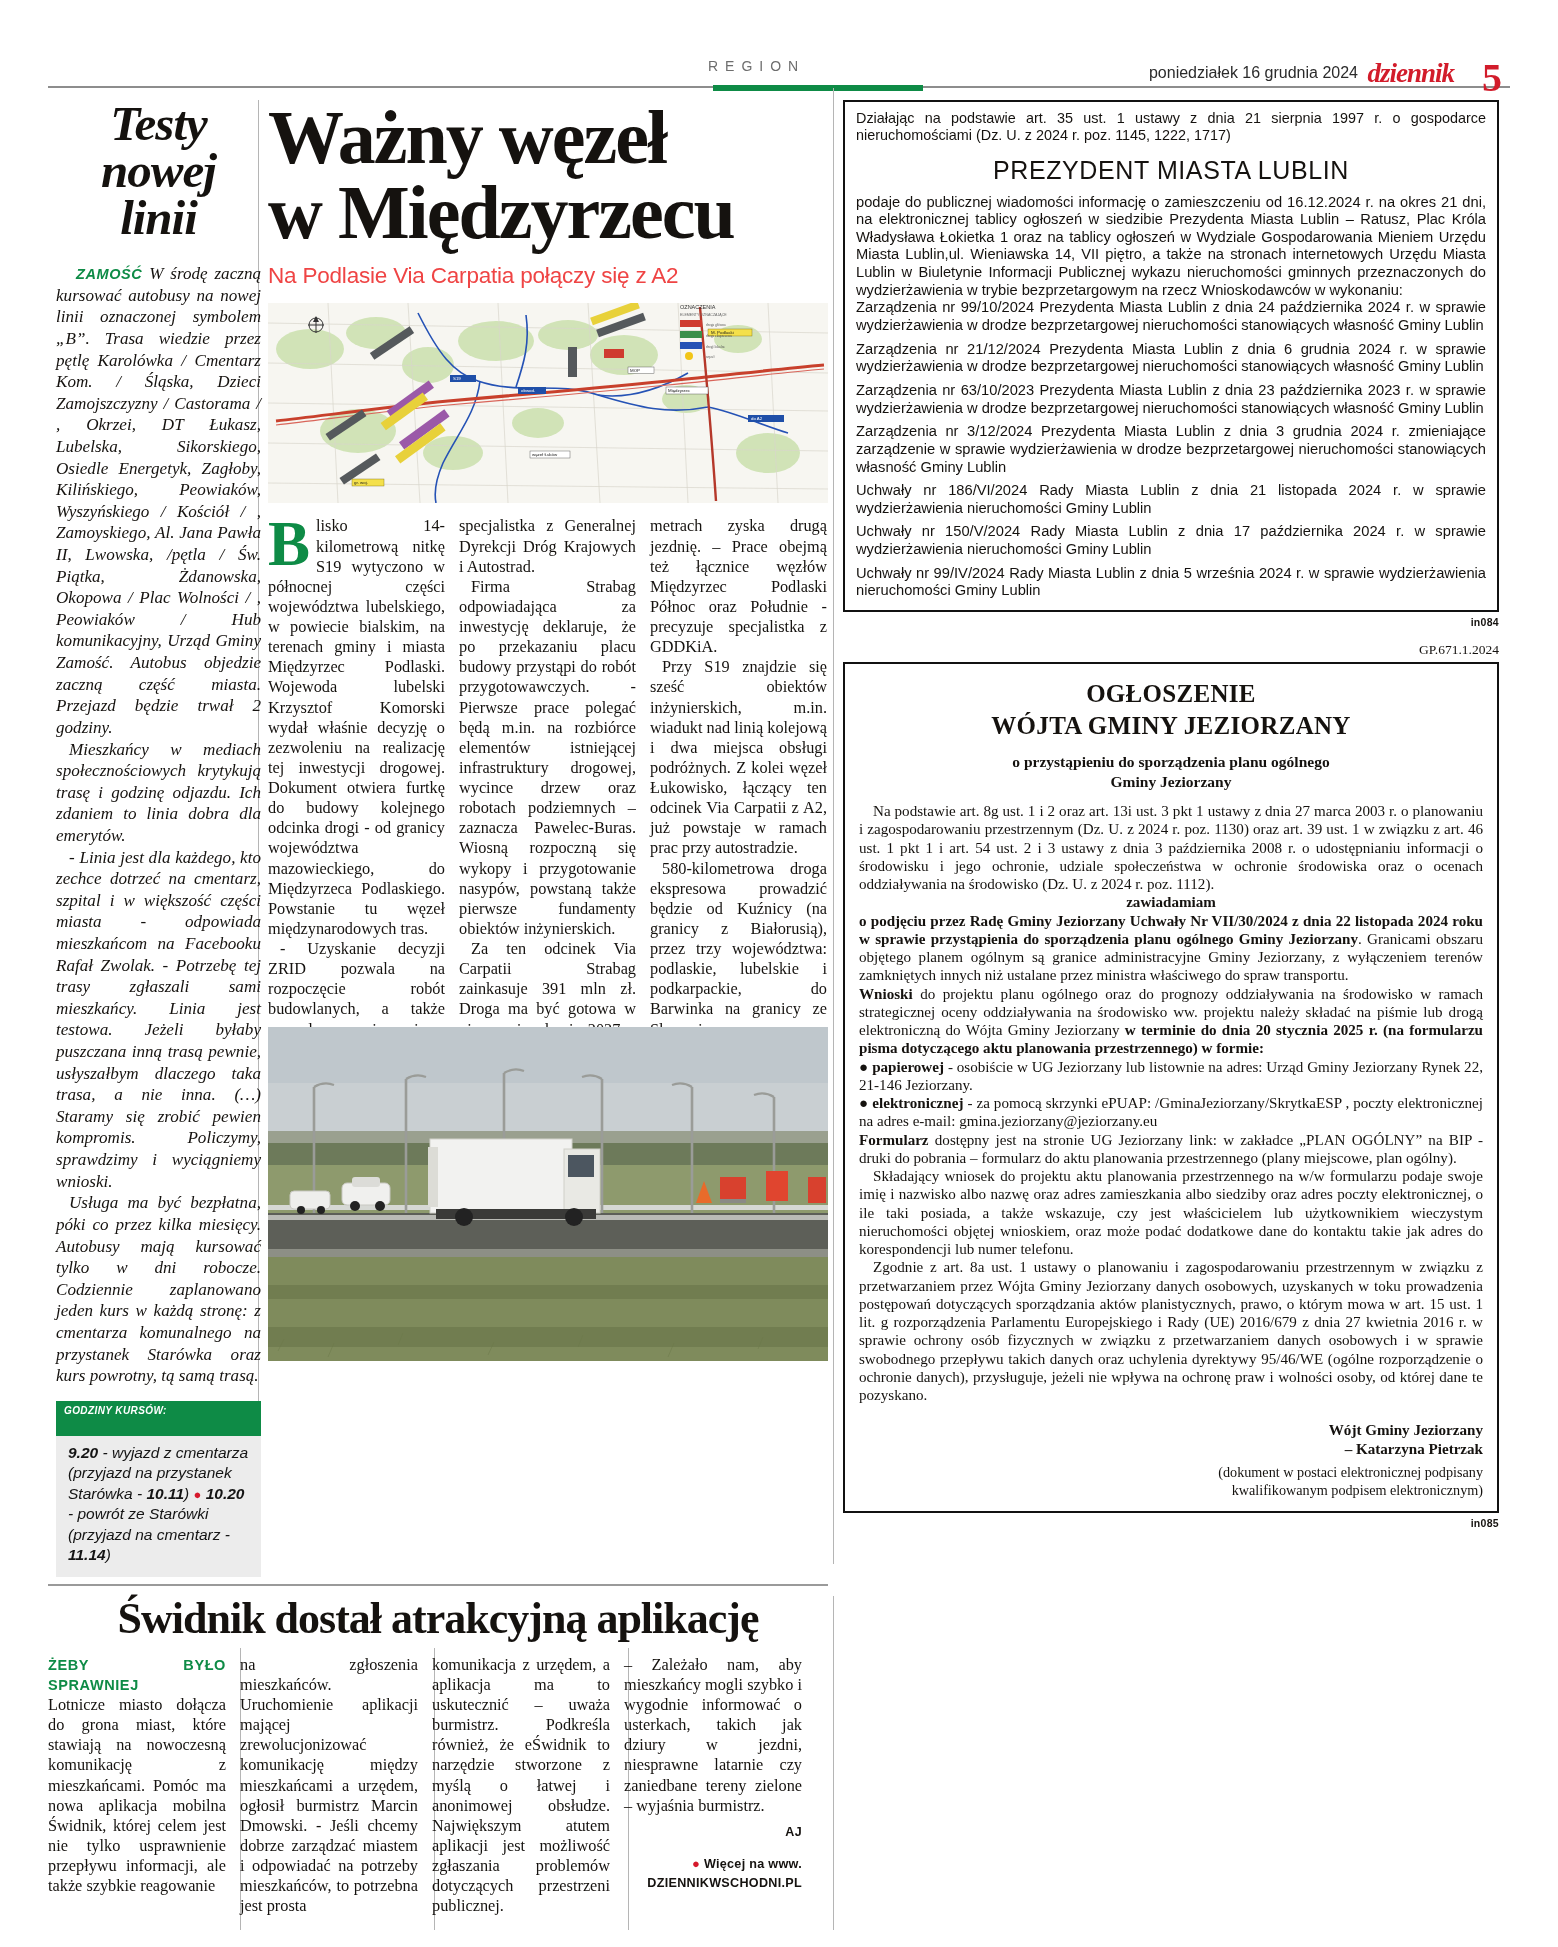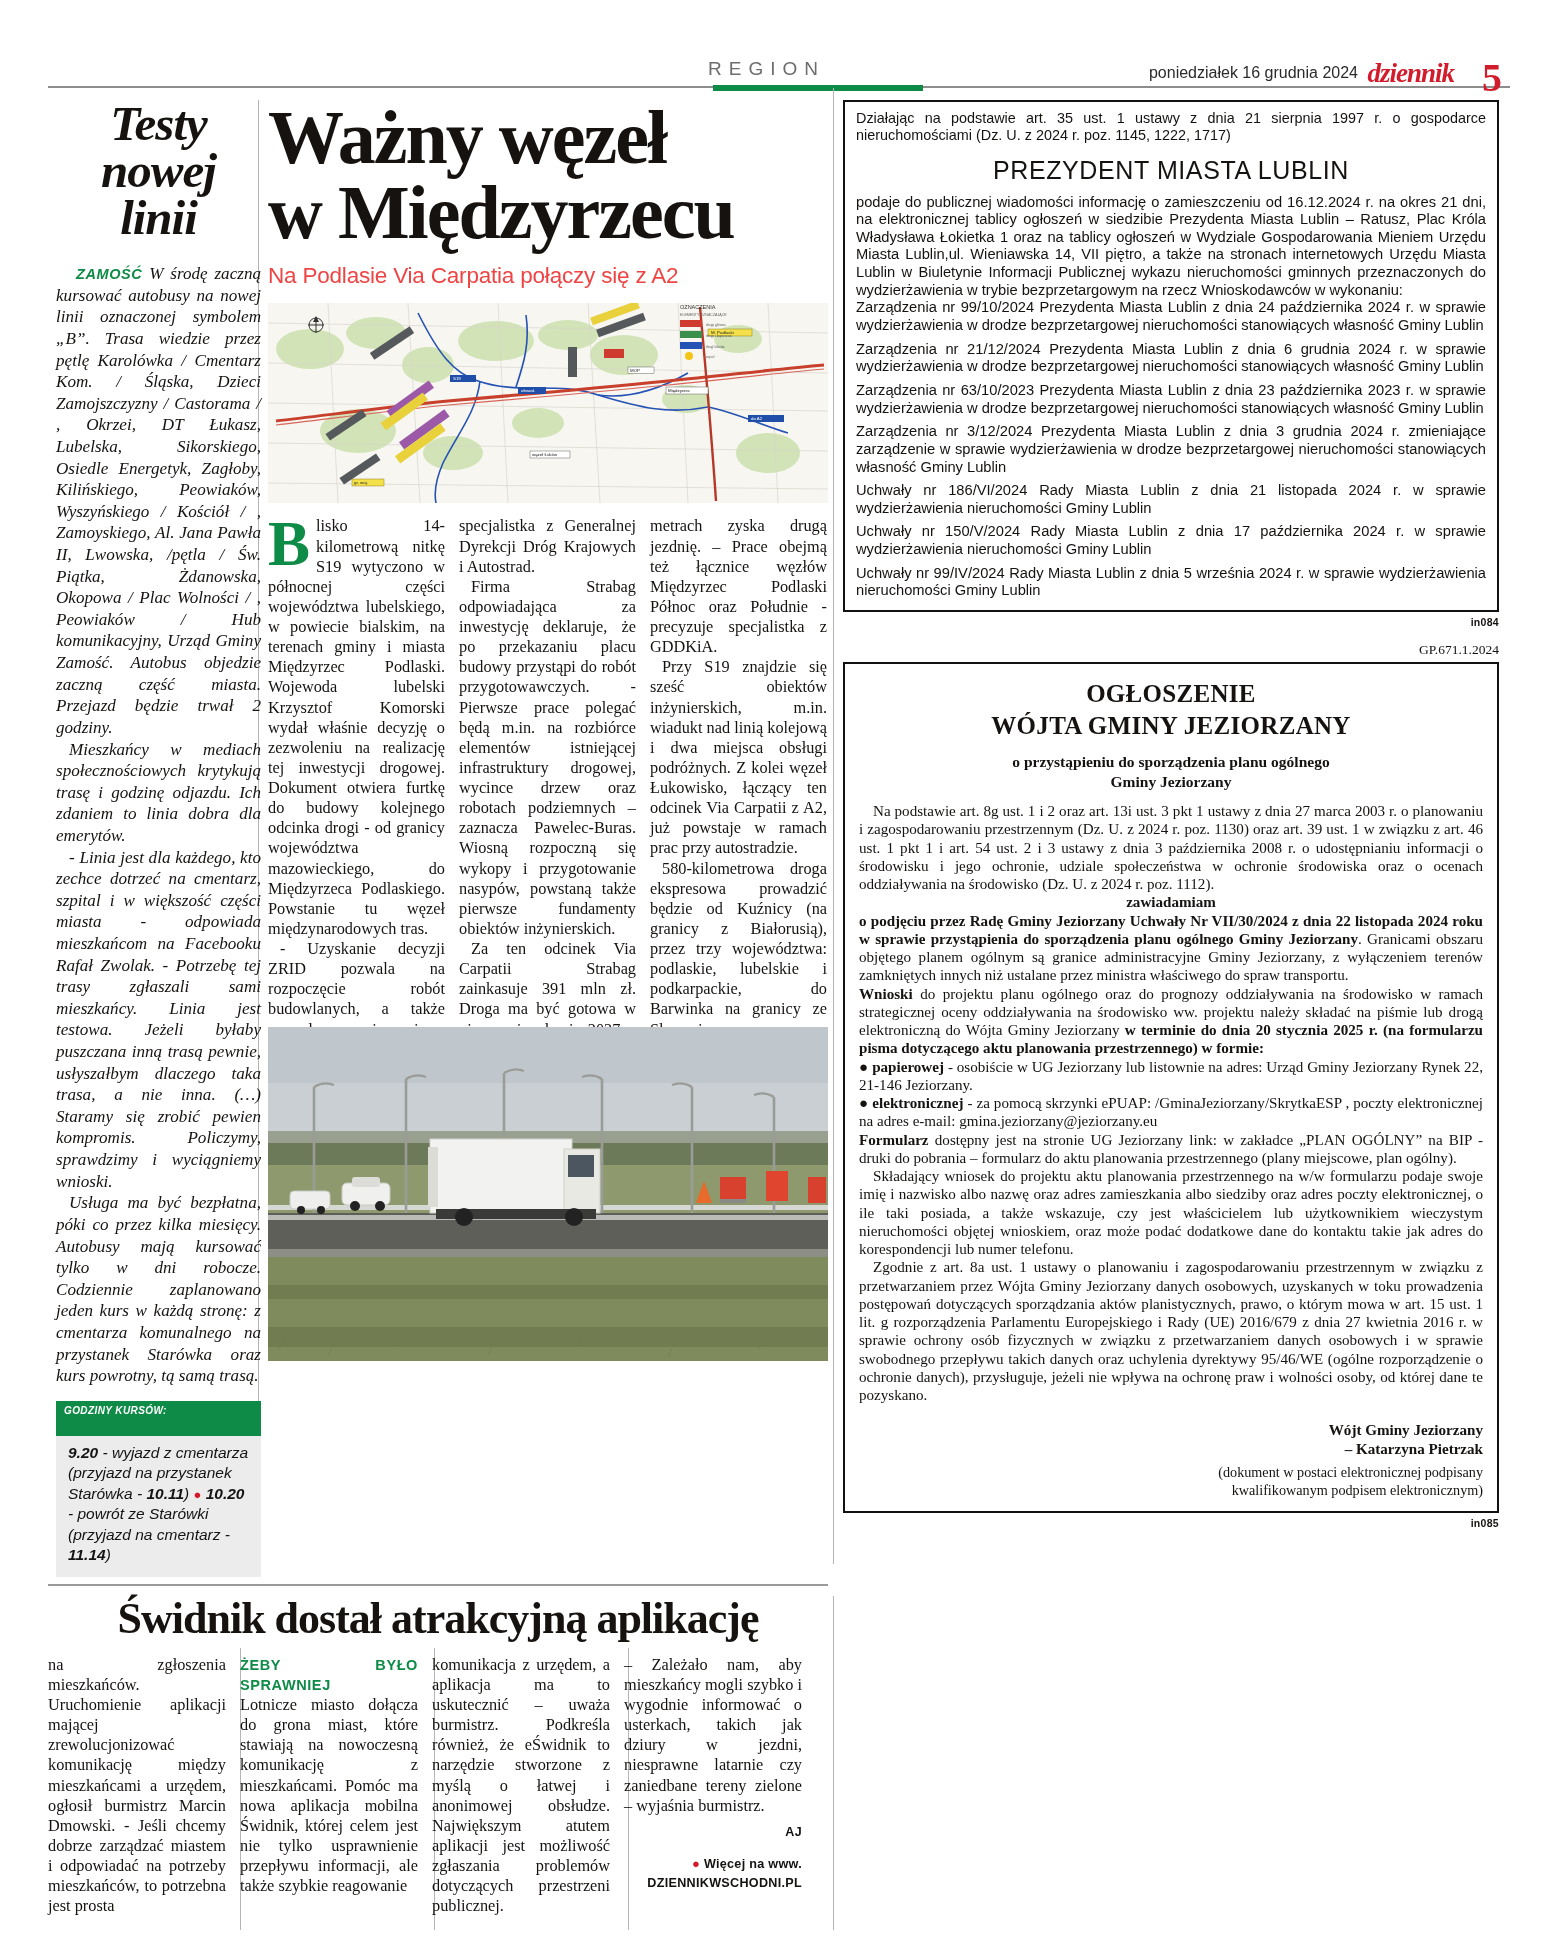--- a/index.html
+++ b/index.html
@@ -4,21 +4,21 @@
 <style>
   html,body{margin:0;padding:0;background:#fff;}
   body{width:1558px;height:1947px;font-family:"Liberation Serif",serif;color:#15120f;}
   .page{position:relative;width:1558px;height:1947px;background:#fff;box-sizing:border-box;padding:0;}
 
   
   .masthead{position:absolute;left:48px;top:58px;width:1462px;height:36px;}
   .mh-rule{position:absolute;left:0;top:28px;width:1462px;height:2px;background:#8d8d8d;}
   .mh-green{position:absolute;left:665px;top:27px;width:210px;height:6px;background:#0e8b46;}
   .mh-section{position:absolute;left:660px;top:0px;font-family:"Liberation Sans",sans-serif;
-     font-size:19px;letter-spacing:7px;color:#6d6d6d;font-weight:400;}
+     font-size:14px;letter-spacing:7px;color:#6d6d6d;font-weight:400;}
   .mh-date{position:absolute;right:152px;top:6px;font-family:"Liberation Sans",sans-serif;
      font-size:16px;color:#2b2b2b;}
   .mh-logo{position:absolute;right:56px;top:0px;font-family:"Liberation Serif",serif;
      font-size:27px;font-weight:bold;font-style:italic;color:#d21c2b;letter-spacing:-1px;}
   .mh-pagenum{position:absolute;right:8px;top:-4px;font-family:"Liberation Serif",serif;
      font-size:40px;font-weight:bold;color:#d21c2b;}
 
   
   .colrule{position:absolute;width:1px;background:#b5b5b5;}
 
@@ -338,24 +338,24 @@
         <path d="M490,322 l5,-12"></path>
       </g>
     </svg>
   </div>
 
   <div class="bot-sep"></div>
   <div class="bot-art">
     <h2 class="bot-head">Świdnik dostał atrakcyjną aplikację</h2>
     <div class="bot-cols">
       <div class="bot-col">
+        <p class="noind"><span class="lead-tag">ŻEBY BYŁO SPRAWNIEJ</span><br><span>Lotnicze miasto dołącza do grona miast, które stawiają na nowoczesną komunikację z mieszkańcami. Pomóc ma nowa aplikacja mobilna Świdnik, której celem jest nie tylko usprawnienie przepływu informacji, ale także szybkie reagowanie</span></p>
+      </div>
+      <div class="bot-col">
         <p class="noind">na zgłoszenia mieszkańców. Uruchomienie aplikacji mającej zrewolucjonizować komunikację między mieszkańcami a urzędem, ogłosił burmistrz Marcin Dmowski. - Jeśli chcemy dobrze zarządzać miastem i odpowiadać na potrzeby mieszkańców, to potrzebna jest prosta</p>
-      </div>
-      <div class="bot-col">
-        <p class="noind"><span class="lead-tag">ŻEBY BYŁO SPRAWNIEJ</span><br><span>Lotnicze miasto dołącza do grona miast, które stawiają na nowoczesną komunikację z mieszkańcami. Pomóc ma nowa aplikacja mobilna Świdnik, której celem jest nie tylko usprawnienie przepływu informacji, ale także szybkie reagowanie</span></p>
       </div>
       <div class="bot-col">
         <p class="noind">komunikacja z urzędem, a aplikacja ma to uskutecznić – uważa burmistrz. Podkreśla również, że eŚwidnik to narzędzie stworzone z myślą o łatwej i anonimowej obsłudze. Największym atutem aplikacji jest możliwość zgłaszania problemów dotyczących przestrzeni publicznej.</p>
       </div>
       <div class="bot-col">
         <p class="noind">– Zależało nam, aby mieszkańcy mogli szybko i wygodnie informować o usterkach, takich jak dziury w jezdni, niesprawne latarnie czy zaniedbane tereny zielone – wyjaśnia burmistrz.</p>
         <div class="byline">AJ</div>
         <div class="www">
           <span class="reddot">●</span>
           <span>Więcej na www.</span><br>

